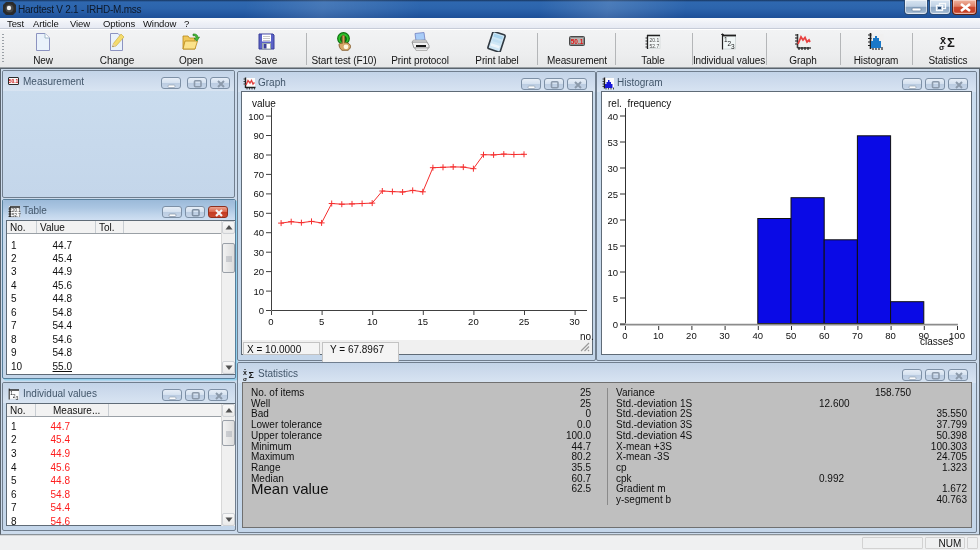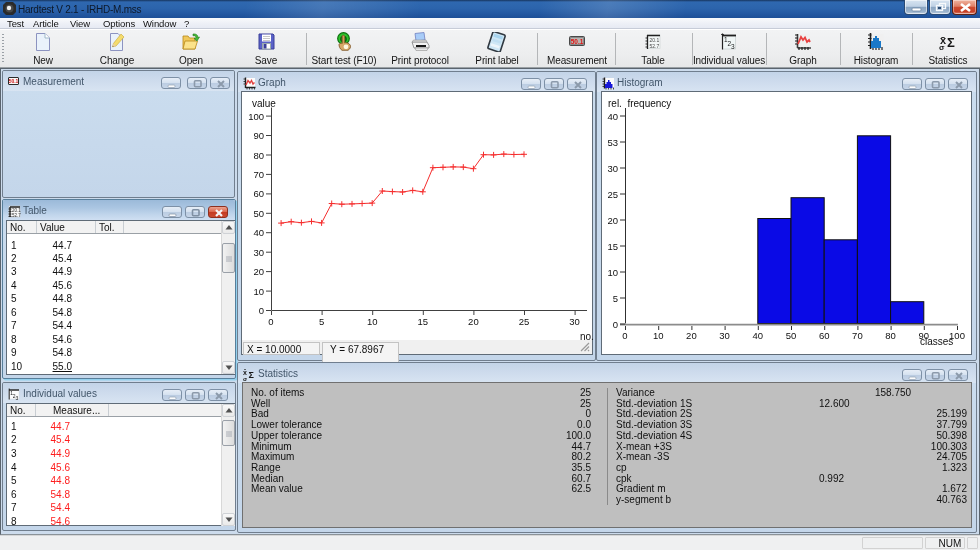--- a/index.html
+++ b/index.html
@@ -589,30 +589,30 @@
         <div class="row" style="left:8px;top:47.8px;font-size:10px;">Upper tolerance</div>
         <div class="row" style="left:200px;top:47.8px;width:148px;text-align:right;font-size:10px;">100.0</div>
         <div class="row" style="left:8px;top:58.5px;font-size:10px;">Minimum</div>
         <div class="row" style="left:200px;top:58.5px;width:148px;text-align:right;font-size:10px;">44.7</div>
         <div class="row" style="left:8px;top:69.2px;font-size:10px;">Maximum</div>
         <div class="row" style="left:200px;top:69.2px;width:148px;text-align:right;font-size:10px;">80.2</div>
         <div class="row" style="left:8px;top:79.9px;font-size:10px;">Range</div>
         <div class="row" style="left:200px;top:79.9px;width:148px;text-align:right;font-size:10px;">35.5</div>
         <div class="row" style="left:8px;top:90.6px;font-size:10px;">Median</div>
         <div class="row" style="left:200px;top:90.6px;width:148px;text-align:right;font-size:10px;">60.7</div>
-        <div class="row" style="left:8px;top:101.3px;font-size:10px;">Mean value</div>
+        <div class="row" style="left:8px;top:101.3px;font-size:15px;">Mean value</div>
         <div class="row" style="left:200px;top:101.3px;width:148px;text-align:right;font-size:10px;">62.5</div>
       </div>
     <div id="statright">
         <div class="row" style="left:373px;top:5.0px;font-size:10px;">Variance</div>
         <div class="row" style="left:576px;top:5.0px;width:148px;text-align:center;font-size:10px;">158.750</div>
         <div class="row" style="left:373px;top:15.7px;font-size:10px;">Std.-deviation 1S</div>
         <div class="row" style="left:576px;top:15.7px;width:148px;text-align:left;font-size:10px;">12.600</div>
         <div class="row" style="left:373px;top:26.4px;font-size:10px;">Std.-deviation 2S</div>
-        <div class="row" style="left:576px;top:26.4px;width:148px;text-align:right;font-size:10px;">25.199</div>
+        <div class="row" style="left:576px;top:26.4px;width:148px;text-align:right;font-size:10px;">35.550</div>
         <div class="row" style="left:373px;top:37.1px;font-size:10px;">Std.-deviation 3S</div>
         <div class="row" style="left:576px;top:37.1px;width:148px;text-align:right;font-size:10px;">37.799</div>
         <div class="row" style="left:373px;top:47.8px;font-size:10px;">Std.-deviation 4S</div>
         <div class="row" style="left:576px;top:47.8px;width:148px;text-align:right;font-size:10px;">50.398</div>
         <div class="row" style="left:373px;top:58.5px;font-size:10px;">X-mean +3S</div>
         <div class="row" style="left:576px;top:58.5px;width:148px;text-align:right;font-size:10px;">100.303</div>
         <div class="row" style="left:373px;top:69.2px;font-size:10px;">X-mean -3S</div>
         <div class="row" style="left:576px;top:69.2px;width:148px;text-align:right;font-size:10px;">24.705</div>
         <div class="row" style="left:373px;top:79.9px;font-size:10px;">cp</div>
         <div class="row" style="left:576px;top:79.9px;width:148px;text-align:right;font-size:10px;">1.323</div>

